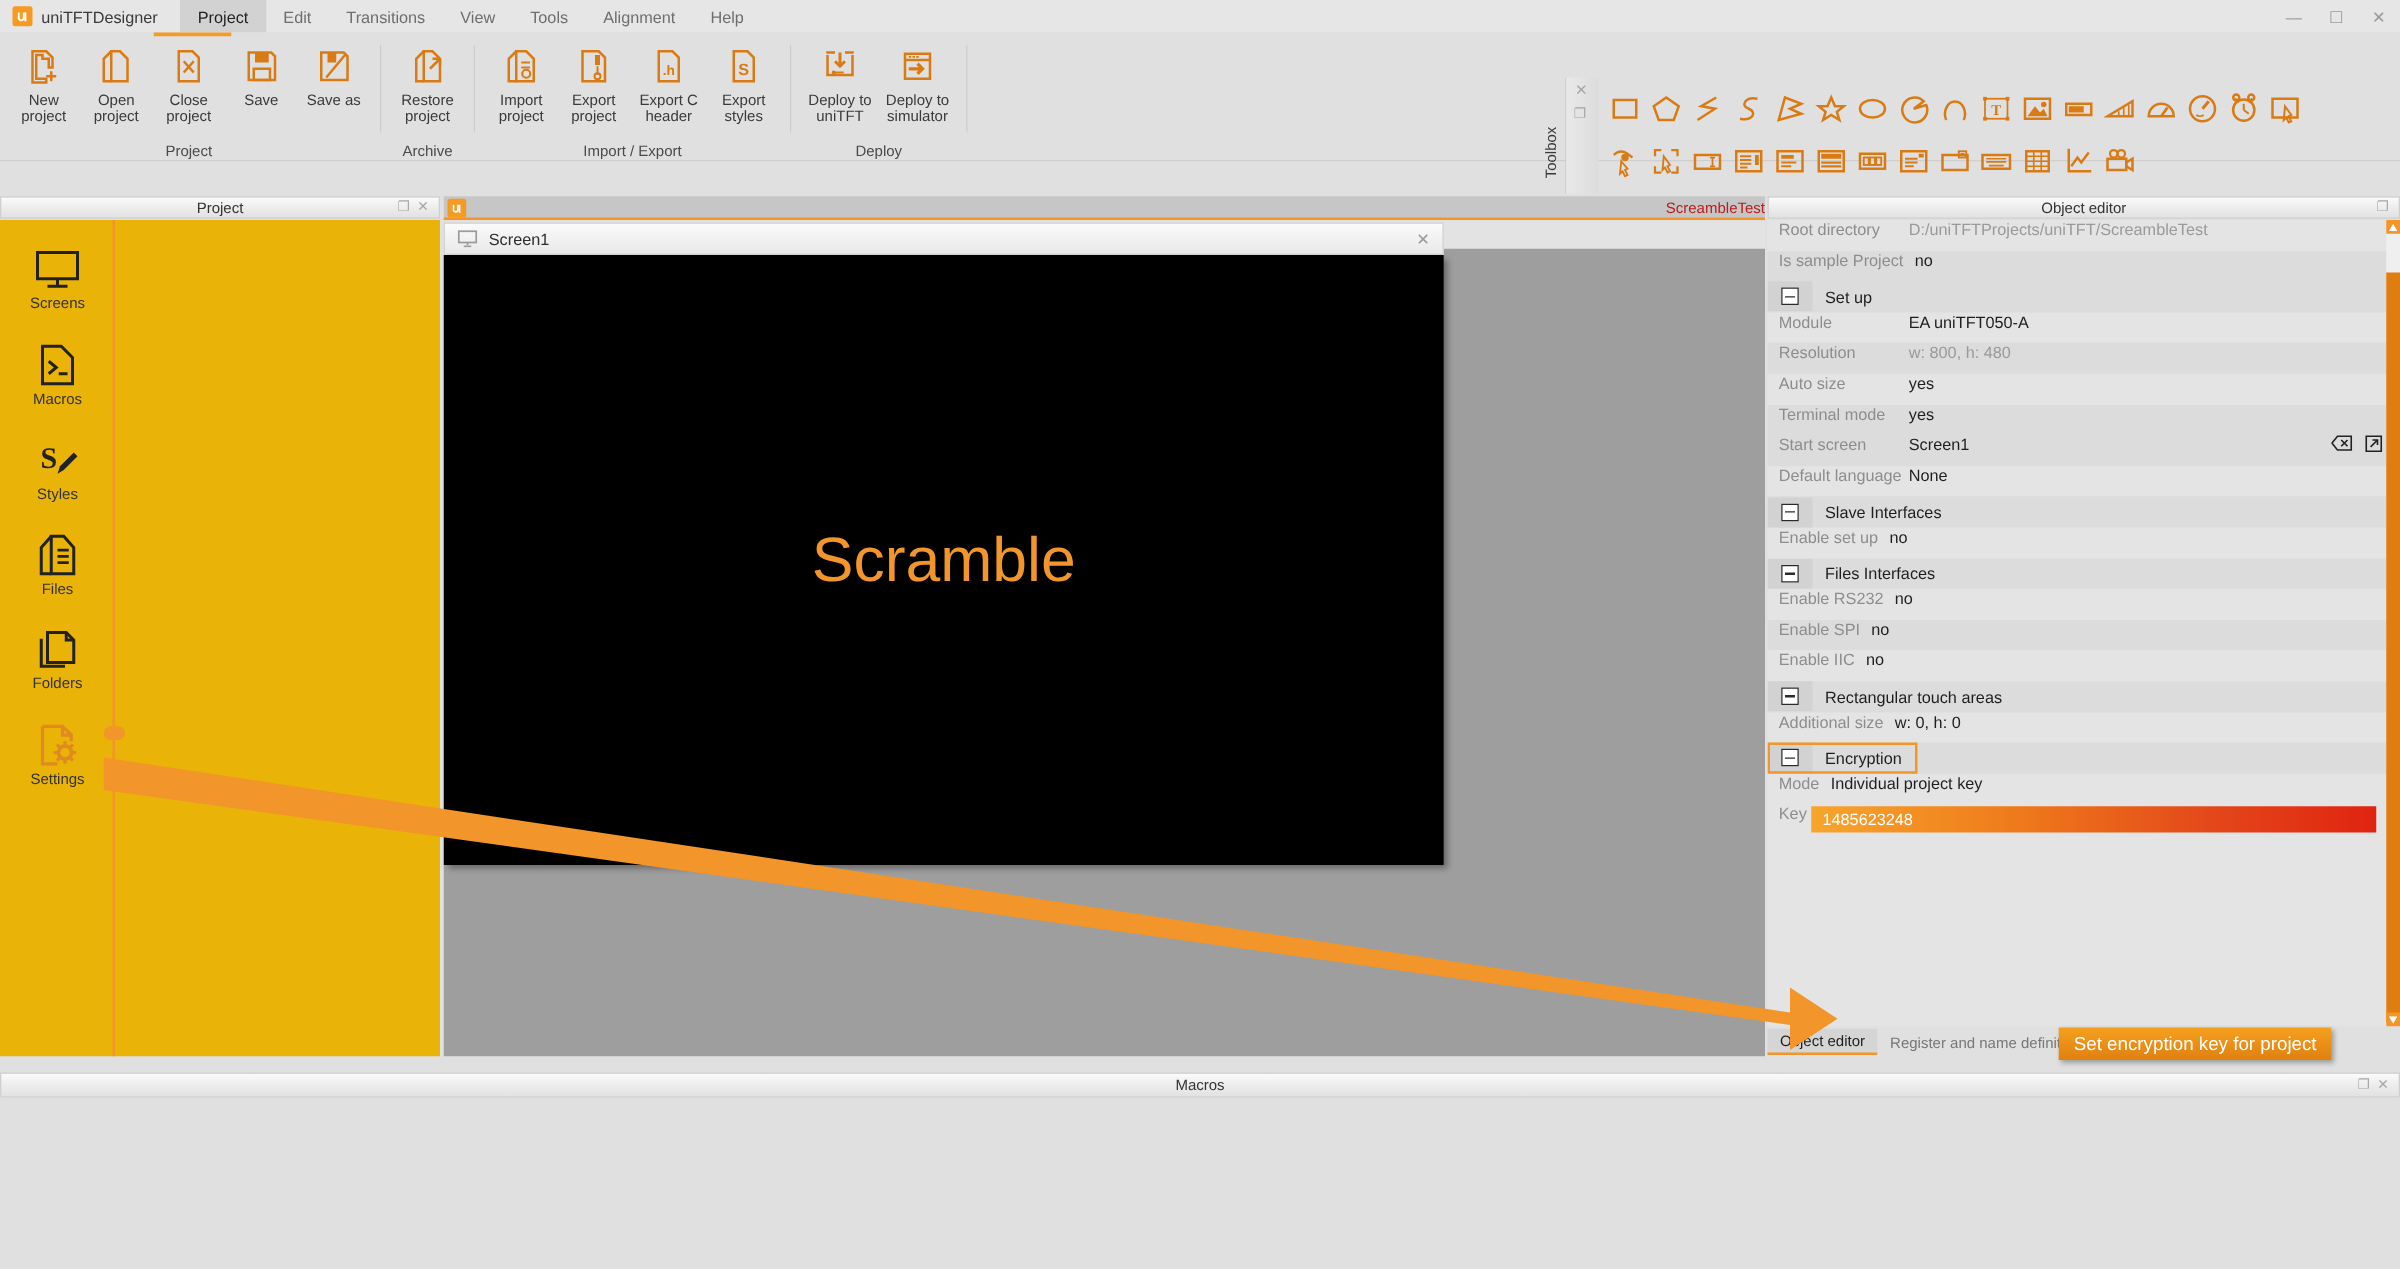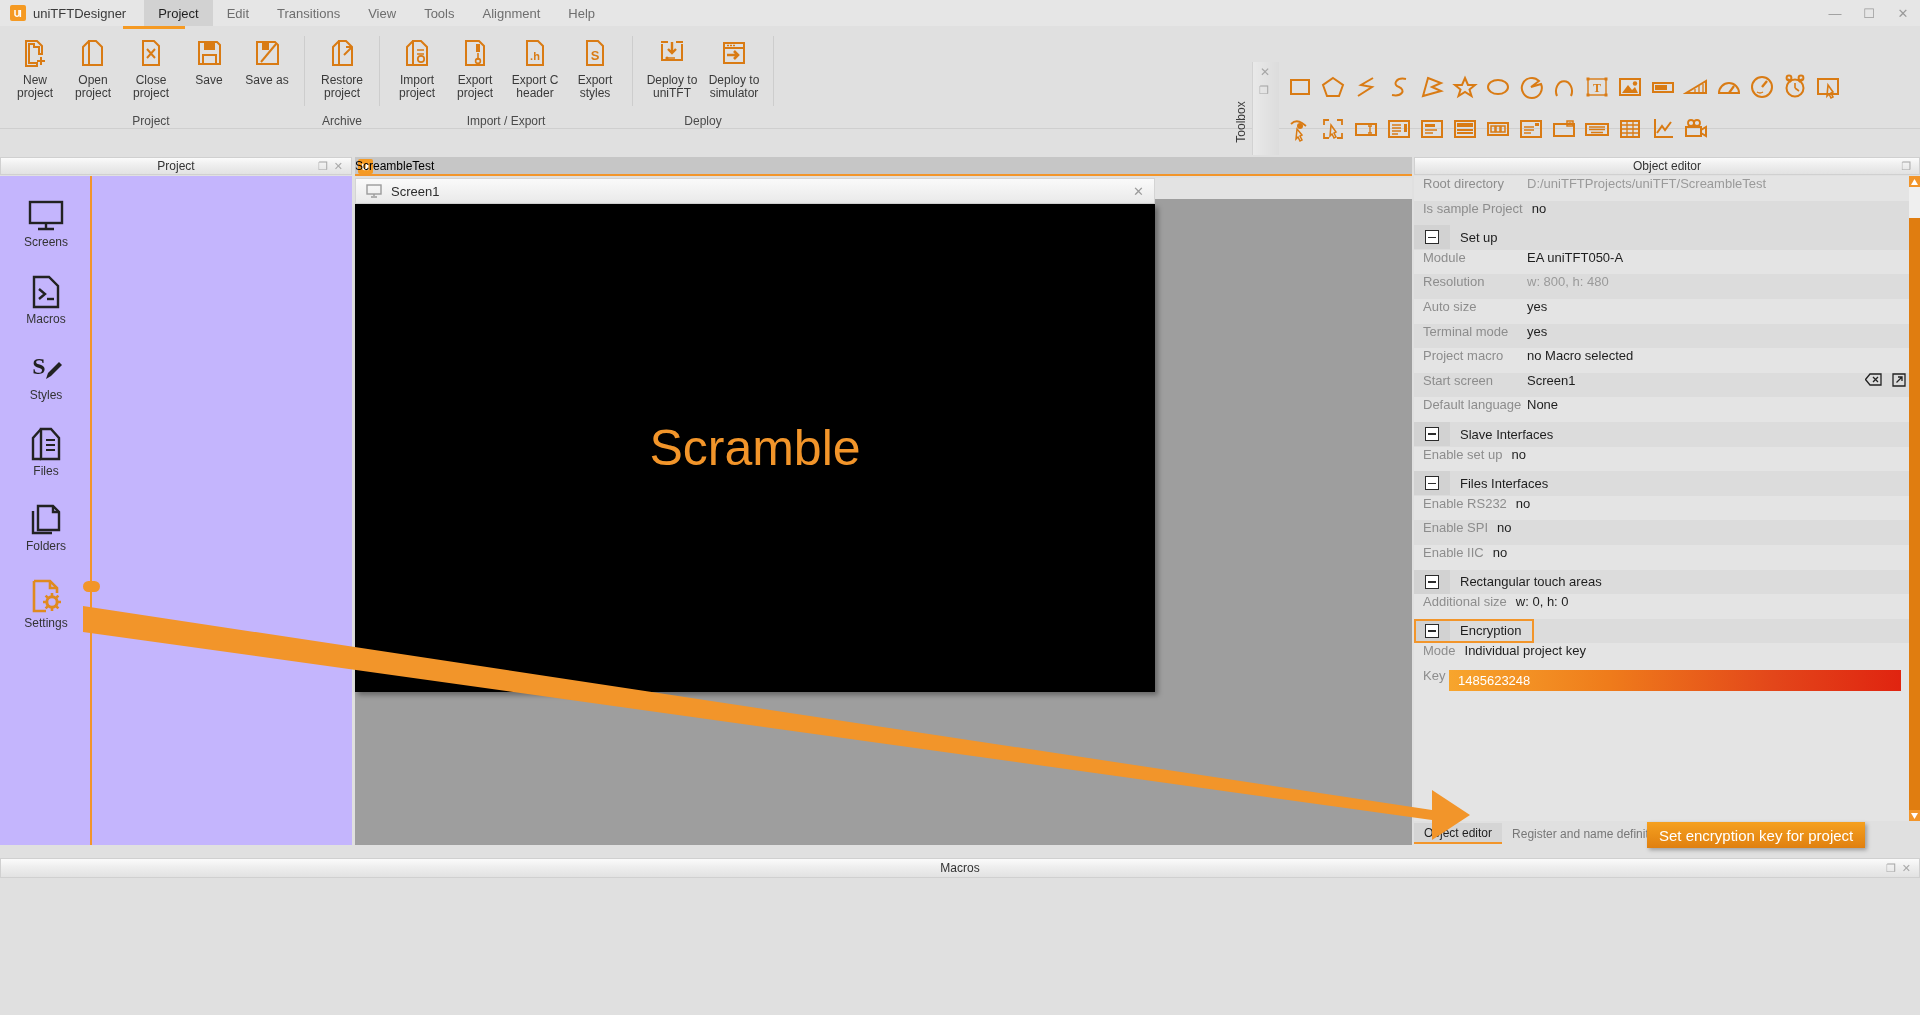--- a/index.html
+++ b/index.html
@@ -92,42 +92,42 @@
     font-size:12px; color:#333;
   }
   .pheader .ptitle { position:absolute; left:0; right:0; text-align:center; }
   .pheader .pbtns { margin-left:auto; display:flex; gap:6px; padding-right:8px; z-index:2;}
   .pheader .pbtn { color:#a8a8a8; font-size:11px; line-height:12px;}
 
   
   .leftpanel { position:absolute; top:157px; left:0; width:352px; height:688px; }
   .leftpanel .pheader { width:352px; }
   .left-body {
-    position:absolute; top:19px; left:0; width:352px; height:669px; background:#c4b5fd;
+    position:absolute; top:19px; left:0; width:352px; height:669px; background:#eab308;
   }
   .navrail { position:absolute; top:10px; left:0; width:92px; }
   .navitem {
     width:92px; height:76px; display:flex; flex-direction:column;
     align-items:center; justify-content:center; cursor:default;
   }
   .navitem .nlbl { font-size:12px; color:#333; margin-top:3px;}
   .split-line { position:absolute; top:19px; left:90px; width:2px; height:669px; background:#f2952a; }
   .split-grip {
     position:absolute; top:424px; left:83px; width:17px; height:11px;
     background:#f2952a; border-radius:6px;
   }
 
   
   .center { position:absolute; top:157px; left:355px; width:1057px; height:688px; }
   .doc-tabbar {
     position:absolute; top:0; left:0; width:1057px; height:19px;
     background:#c6c6c6; border-bottom:2px solid #f2952a;
   }
   .doc-tabbar .dt-title {
-    position:absolute; left:0; right:0; top:2px; text-align:left; font-size:12px; color:#000000;
+    position:absolute; left:0; right:0; top:2px; text-align:right; font-size:12px; color:#b91c1c;
   }
   .doc-icon {
     position:absolute; top:2px; left:3px; width:15px; height:15px; background:#f59a23;
     border-radius:2px; color:#fff; font-size:10px; font-weight:bold;
     display:flex; align-items:center; justify-content:center;
   }
   .canvas-area {
     position:absolute; top:21px; left:0; width:1057px; height:667px; background:#e3e3e3;
   }
   .screen-window {
@@ -783,24 +783,20 @@
       <div class="prow">
         <span class="pname w">Auto size</span>
         <span class="pval">yes</span>
       </div>
 
       <div class="prow alt">
         <span class="pname w">Terminal mode</span>
         <span class="pval">yes</span>
       </div>
 
-      <div class="prow">
-        <span class="pname w">Project macro</span>
-        <span class="pval">no Macro selected</span>
-      </div>
 
       <div class="prow alt">
         <span class="pname w">Start screen</span>
         <span class="pval">Screen1</span>
         <span class="icon-btns">
           <span>
               <svg width="17" height="13" viewBox="0 0 17 13">
                 <path d="M5 1 h11 v11 H5 L0.5 6.5 Z" fill="none" stroke="#222" stroke-width="1.3"></path>
                 <path d="M8 4 l5 5 M13 4 l-5 5" stroke="#222" stroke-width="1.3"></path>
               </svg>

